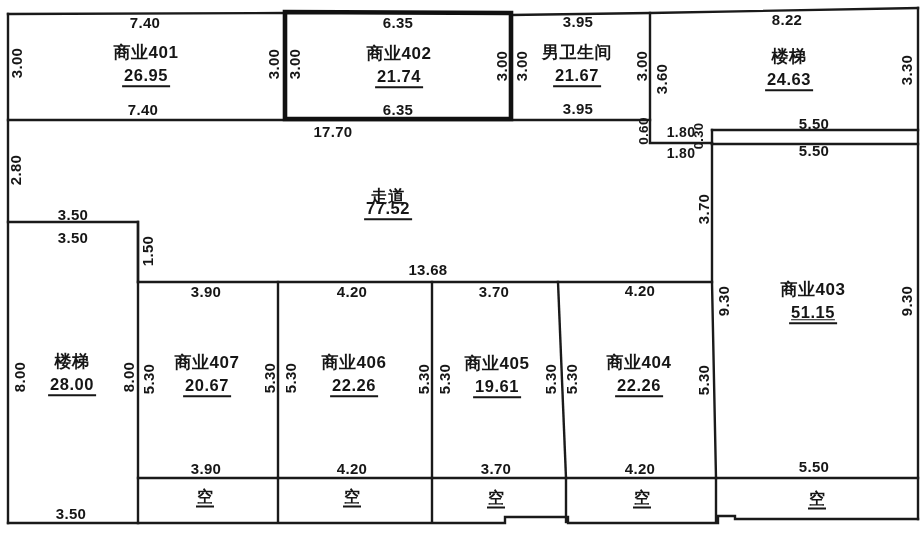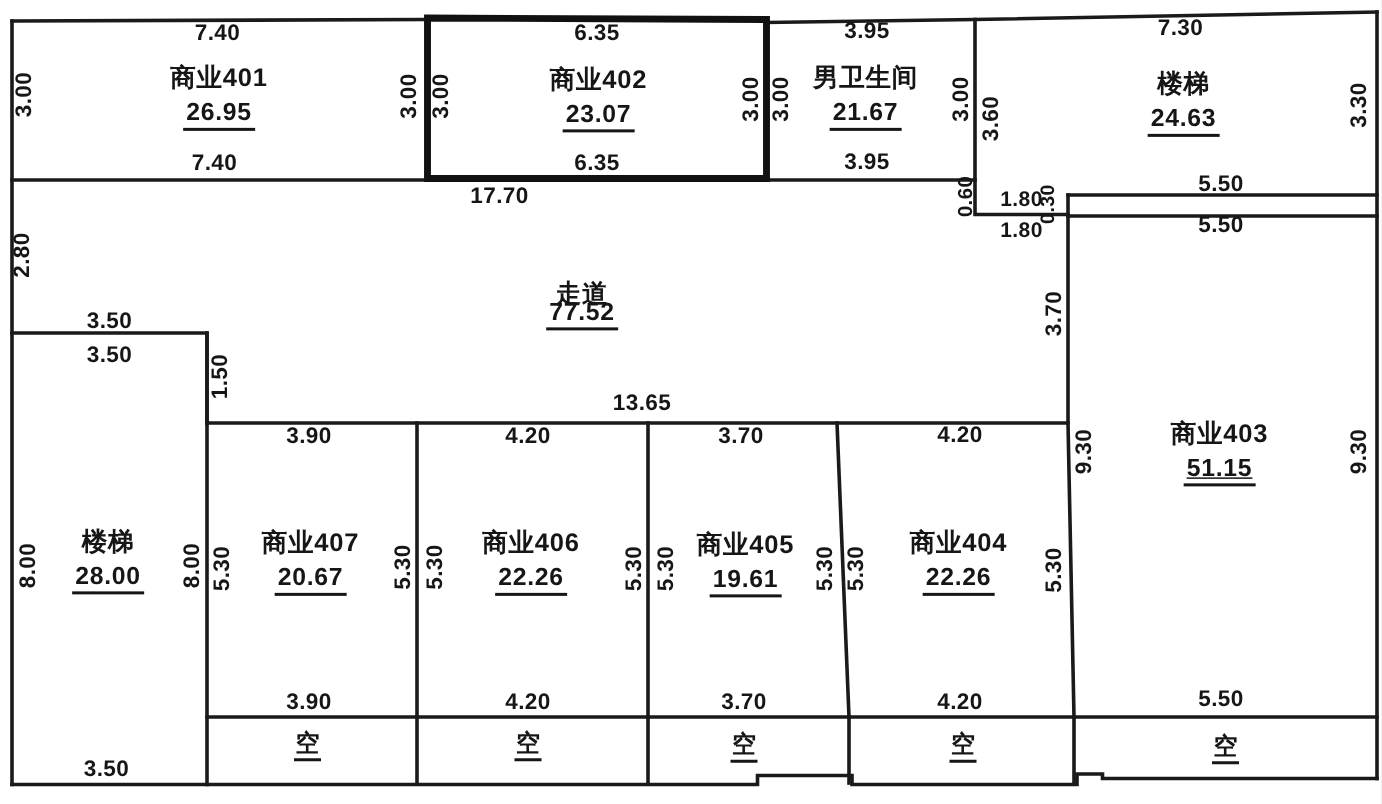--- a/index.html
+++ b/index.html
@@ -55,21 +55,21 @@
       <path d="M716,478 L716,521"></path>
     </g>
 
     <path d="M285,12 L511,13 L511,119 L285,119 Z" fill="none" stroke="#111111" stroke-width="4.6" stroke-linejoin="miter"></path>
   </svg>
 
   <div style="position:absolute;left:0;top:0;width:100%;height:100%;">
       <div class="lbl room-name" style="left: 146px; top: 52px;">商业401</div>
       <div class="lbl room-area" style="left: 146px; top: 77px;">26.95</div>
       <div class="lbl room-name" style="left: 399px; top: 53px;">商业402</div>
-      <div class="lbl room-area" style="left: 399px; top: 78px;">23.07</div>
+      <div class="lbl room-area" style="left: 399px; top: 78px;">21.74</div>
       <div class="lbl room-name" style="left: 577px; top: 52px;">男卫生间</div>
       <div class="lbl room-area" style="left: 577px; top: 77px;">21.67</div>
       <div class="lbl room-name" style="left: 789px; top: 56px;">楼梯</div>
       <div class="lbl room-area" style="left: 789px; top: 81px;">24.63</div>
       <div class="lbl room-name" style="left: 388px; top: 185px; margin-top: 11px;">走道</div>
       <div class="lbl room-area" style="left: 388px; top: 210px;">77.52</div>
       <div class="lbl room-name" style="left: 72px; top: 361px;">楼梯</div>
       <div class="lbl room-area" style="left: 72px; top: 386px;">28.00</div>
       <div class="lbl room-name" style="left: 207px; top: 362px;">商业407</div>
       <div class="lbl room-area" style="left: 207px; top: 387px;">20.67</div>
@@ -77,21 +77,21 @@
       <div class="lbl room-area" style="left: 354px; top: 387px;">22.26</div>
       <div class="lbl room-name" style="left: 497px; top: 363px;">商业405</div>
       <div class="lbl room-area" style="left: 497px; top: 388px;">19.61</div>
       <div class="lbl room-name" style="left: 639px; top: 362px;">商业404</div>
       <div class="lbl room-area" style="left: 639px; top: 387px;">22.26</div>
       <div class="lbl room-name" style="left: 813px; top: 289px;">商业403</div>
       <div class="lbl room-area" style="left: 813px; top: 314px; text-decoration: underline;">51.15</div>
       <div class="lbl dim" style="left: 145px; top: 22px;">7.40</div>
       <div class="lbl dim" style="left: 398px; top: 22px;">6.35</div>
       <div class="lbl dim" style="left: 578px; top: 21px;">3.95</div>
-      <div class="lbl dim" style="left: 787px; top: 19px;">7.30</div>
+      <div class="lbl dim" style="left: 787px; top: 19px;">8.22</div>
       <div class="lbl dim" style="left: 143px; top: 109px;">7.40</div>
       <div class="lbl dim" style="left: 398px; top: 109px;">6.35</div>
       <div class="lbl dim" style="left: 578px; top: 108px;">3.95</div>
       <div class="lbl dim" style="left: 333px; top: 131px;">17.70</div>
       <div class="lbl dim rot" style="left: 16px; top: 63px;">3.00</div>
       <div class="lbl dim rot" style="left: 273px; top: 64px;">3.00</div>
       <div class="lbl dim rot" style="left: 294px; top: 64px;">3.00</div>
       <div class="lbl dim rot" style="left: 501px; top: 66px;">3.00</div>
       <div class="lbl dim rot" style="left: 521px; top: 66px;">3.00</div>
       <div class="lbl dim rot" style="left: 641px; top: 66px;">3.00</div>
@@ -101,21 +101,21 @@
       <div class="lbl dim" style="left: 681px; top: 132px; font-size: 14px;">1.80</div>
       <div class="lbl dim rot" style="left: 698px; top: 136px; font-size: 13px;">0.30</div>
       <div class="lbl dim" style="left: 681px; top: 153px; font-size: 14px;">1.80</div>
       <div class="lbl dim" style="left: 814px; top: 123px;">5.50</div>
       <div class="lbl dim" style="left: 814px; top: 150px;">5.50</div>
       <div class="lbl dim rot" style="left: 15px; top: 170px;">2.80</div>
       <div class="lbl dim" style="left: 73px; top: 214px;">3.50</div>
       <div class="lbl dim" style="left: 73px; top: 237px;">3.50</div>
       <div class="lbl dim rot" style="left: 147px; top: 251px;">1.50</div>
       <div class="lbl dim rot" style="left: 703px; top: 209px;">3.70</div>
-      <div class="lbl dim" style="left: 428px; top: 269px;">13.65</div>
+      <div class="lbl dim" style="left: 428px; top: 269px;">13.68</div>
       <div class="lbl dim" style="left: 206px; top: 291px;">3.90</div>
       <div class="lbl dim" style="left: 352px; top: 291px;">4.20</div>
       <div class="lbl dim" style="left: 494px; top: 291px;">3.70</div>
       <div class="lbl dim" style="left: 640px; top: 290px;">4.20</div>
       <div class="lbl dim rot" style="left: 723px; top: 301px;">9.30</div>
       <div class="lbl dim rot" style="left: 906px; top: 301px;">9.30</div>
       <div class="lbl dim rot" style="left: 19px; top: 377px;">8.00</div>
       <div class="lbl dim rot" style="left: 128px; top: 377px;">8.00</div>
       <div class="lbl dim rot" style="left: 148px; top: 379px;">5.30</div>
       <div class="lbl dim rot" style="left: 269px; top: 378px;">5.30</div>

